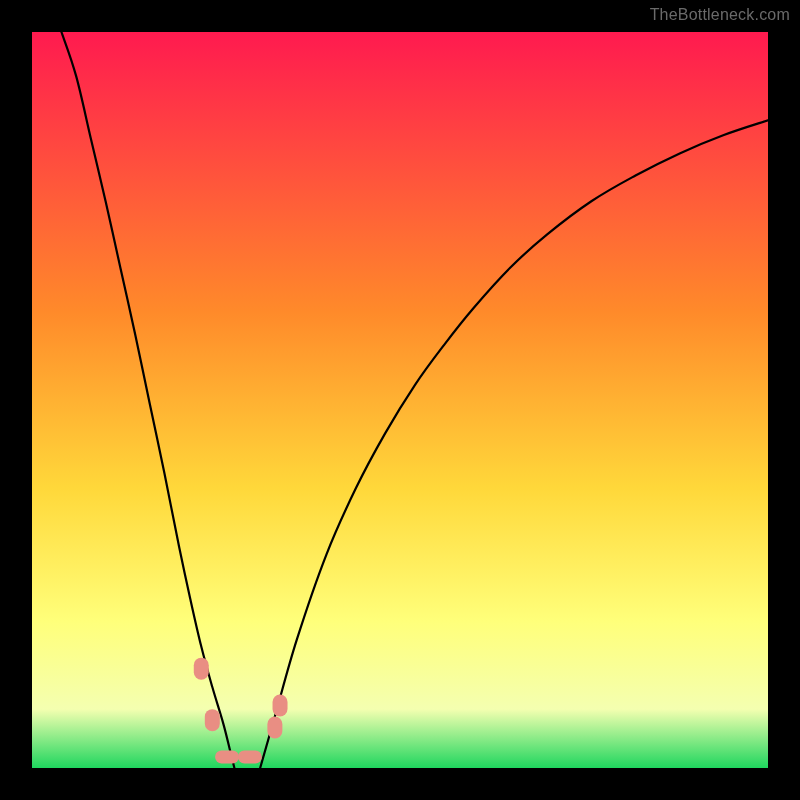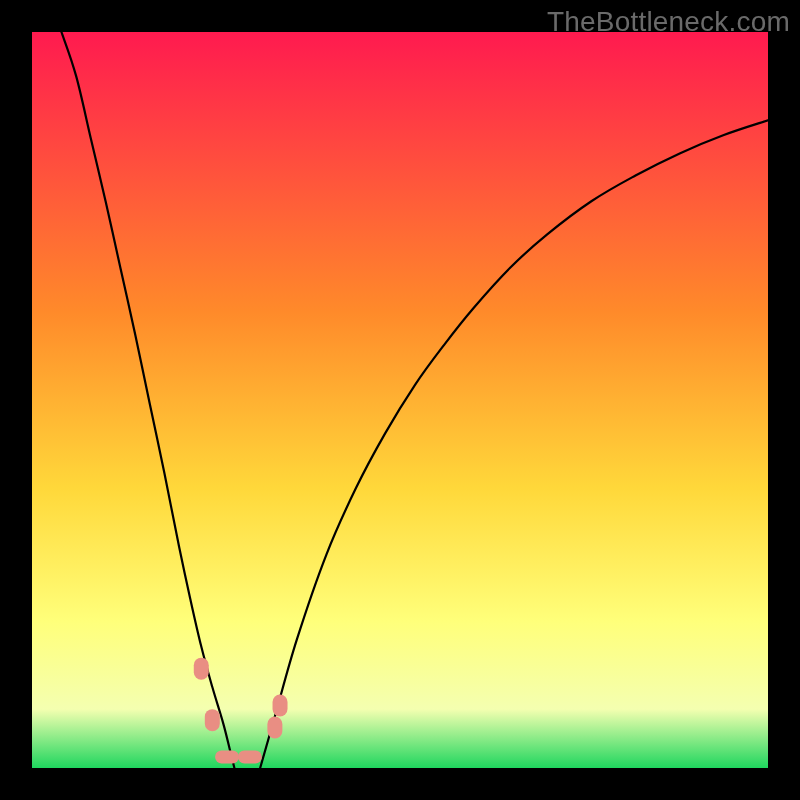--- a/index.html
+++ b/index.html
@@ -25,21 +25,21 @@
     top: 32px;
     width: 736px;
     height: 736px;
     overflow: hidden;
   }
   .watermark {
     position: absolute;
     top: 6px;
     right: 10px;
     color: #6a6a6a;
-    font-size: 28px;
+    font-size: 16px;
     font-weight: 400;
     letter-spacing: 0.2px;
     z-index: 10;
   }
   svg { display: block; }
 </style>
 </head>
 <body>
 
 <div class="frame">

